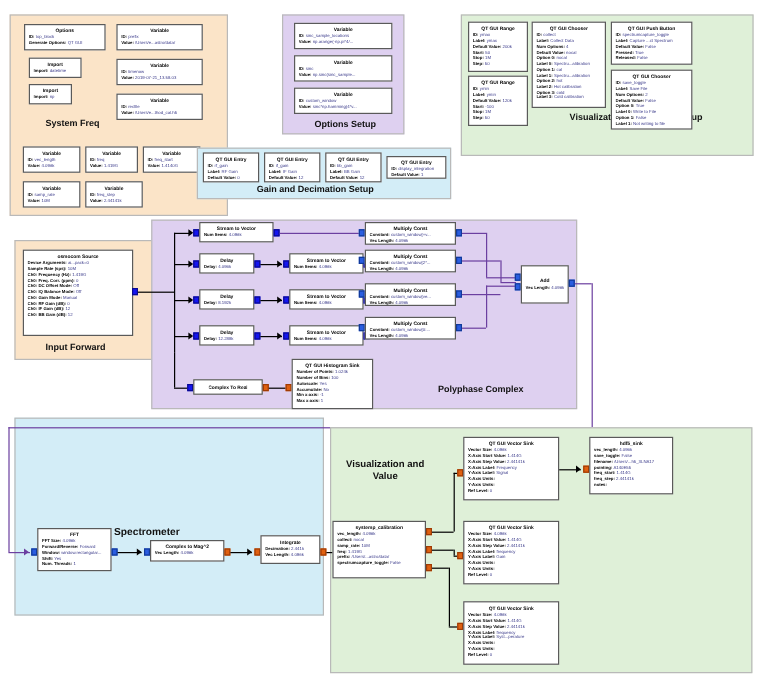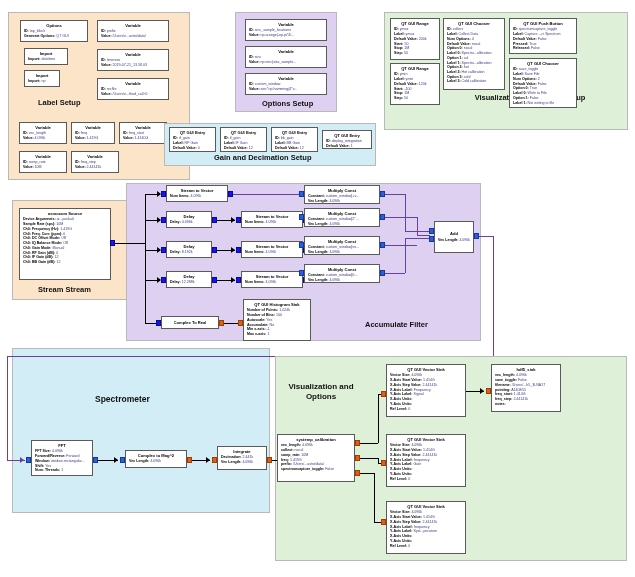--- a/index.html
+++ b/index.html
@@ -58,21 +58,21 @@
     border-bottom:3px solid transparent;
     border-left:4px solid #000;
   }
 </style>
 </head>
 <body>
 
 <div class="canvas">
 
   <div class="region" style="left:8px; top:12px; width:182px; height:168px; background:#fbe4c8;"></div>
-  <div class="region-label" style="left:38px; top:98px; font-size:7.5px;">Label Setup</div>
+  <div class="region-label" style="left:38px; top:98px; font-size:7.5px;">System Freq</div>
 
   <div class="blk" style="left:20px; top:20px; width:68px; height:22px;">
     <span class="t">Options</span>
     <span class="p"><b>ID:</b> <span class="v">top_block</span></span>
     <span class="p"><b>Generate Options:</b> <span class="v">QT GUI</span></span>
   </div>
 
   <div class="blk" style="left:24px; top:48px; width:44px; height:17px;">
     <span class="t">Import</span>
     <span class="p"><b>Import:</b> <span class="v">datetime</span></span>
@@ -236,39 +236,39 @@
     <span class="p"><b>Label:</b> <span class="v">Save File</span></span>
     <span class="p"><b>Num Options:</b> <span class="v">2</span></span>
     <span class="p"><b>Default Value:</b> <span class="v">False</span></span>
     <span class="p"><b>Option 0:</b> <span class="v">True</span></span>
     <span class="p"><b>Label 0:</b> <span class="v">Write to File</span></span>
     <span class="p"><b>Option 1:</b> <span class="v">False</span></span>
     <span class="p"><b>Label 1:</b> <span class="v">Not writing to file</span></span>
   </div>
 
   <div class="region" style="left:12px; top:200px; width:117px; height:100px; background:#fbe4c8;"></div>
-  <div class="region-label" style="left:38px; top:285px; font-size:7.5px;">Stream Stream</div>
+  <div class="region-label" style="left:38px; top:285px; font-size:7.5px;">Input Forward</div>
 
   <div class="blk" style="left:19px; top:208px; width:92px; height:72px;">
     <span class="t">osmocom Source</span>
     <span class="p"><b>Device Arguments:</b> <span class="v">ai...pack=0</span></span>
     <span class="p"><b>Sample Rate (sps):</b> <span class="v">10M</span></span>
     <span class="p"><b>Ch0: Frequency (Hz):</b> <span class="v">1.419G</span></span>
     <span class="p"><b>Ch0: Freq. Corr. (ppm):</b> <span class="v">0</span></span>
     <span class="p"><b>Ch0: DC Offset Mode:</b> <span class="v">Off</span></span>
     <span class="p"><b>Ch0: IQ Balance Mode:</b> <span class="v">Off</span></span>
     <span class="p"><b>Ch0: Gain Mode:</b> <span class="v">Manual</span></span>
     <span class="p"><b>Ch0: RF Gain (dB):</b> <span class="v">0</span></span>
     <span class="p"><b>Ch0: IF Gain (dB):</b> <span class="v">12</span></span>
     <span class="p"><b>Ch0: BB Gain (dB):</b> <span class="v">12</span></span>
   </div>
   <div class="port out" style="left:110px; top:240px;"></div>
 
   <div class="region" style="left:126px; top:183px; width:355px; height:158px; background:#ded0f0;"></div>
-  <div class="region-label" style="left:365px; top:320px; font-size:7.5px;">Accumulate Filter</div>
+  <div class="region-label" style="left:365px; top:320px; font-size:7.5px;">Polyphase Complex</div>
 
   <div class="wire h" style="left:115px; top:243px; width:30px;"></div>
   <div class="wire v" style="left:145px; top:194px; height:100px;"></div>
   <div class="wire h" style="left:145px; top:194px; width:15px;"></div>
   <div class="wire h" style="left:145px; top:220px; width:15px;"></div>
   <div class="wire h" style="left:145px; top:250px; width:15px;"></div>
   <div class="wire h" style="left:145px; top:280px; width:15px;"></div>
   <div class="arrow" style="left:157px; top:191px;"></div>
   <div class="arrow" style="left:157px; top:217px;"></div>
   <div class="arrow" style="left:157px; top:247px;"></div>
@@ -398,21 +398,21 @@
     <span class="t">QT GUI Histogram Sink</span>
     <span class="p"><b>Number of Points:</b> <span class="v">1.024k</span></span>
     <span class="p"><b>Number of Bins:</b> <span class="v">100</span></span>
     <span class="p"><b>Autoscale:</b> <span class="v">Yes</span></span>
     <span class="p"><b>Accumulate:</b> <span class="v">No</span></span>
     <span class="p"><b>Min x-axis:</b> <span class="v">-1</span></span>
     <span class="p"><b>Max x-axis:</b> <span class="v">1</span></span>
   </div>
 
   <div class="region" style="left:12px; top:348px; width:258px; height:165px; background:#d3edf7;"></div>
-  <div class="region-label" style="left:95px; top:394px; font-size:8.5px;">Spectrometer</div>
+  <div class="region-label" style="left:95px; top:438px; font-size:8.5px;">Spectrometer</div>
 
   <div class="wire purple h" style="left:479px; top:236px; width:14px;"></div>
   <div class="wire purple v" style="left:493px; top:236px; height:120px;"></div>
   <div class="wire purple h" style="left:7px; top:356px; width:486px;"></div>
   <div class="wire purple v" style="left:7px; top:356px; height:104px;"></div>
   <div class="wire purple h" style="left:7px; top:460px; width:18px;"></div>
   <div class="arrow" style="left:20px; top:457px; border-left-color:#6b3fa0;"></div>
 
   <div class="port blue2" style="left:26px; top:457px;"></div>
   <div class="blk" style="left:31px; top:440px; width:62px; height:36px;">
@@ -438,21 +438,21 @@
 
   <div class="port orange" style="left:212px; top:457px;"></div>
   <div class="blk" style="left:217px; top:446px; width:50px; height:24px;">
     <span class="t">Integrate</span>
     <span class="p"><b>Decimation:</b> <span class="v">2.441k</span></span>
     <span class="p"><b>Vec Length:</b> <span class="v">4.096k</span></span>
   </div>
   <div class="port orange" style="left:267px; top:457px;"></div>
 
   <div class="region" style="left:275px; top:356px; width:352px; height:205px; background:#dff0d8;"></div>
-  <div class="region-label" style="left:288px; top:382px; font-size:8px; width:66px; text-align:center; white-space:normal; line-height:1.3;">Visualization and Options</div>
+  <div class="region-label" style="left:288px; top:382px; font-size:8px; width:66px; text-align:center; white-space:normal; line-height:1.3;">Visualization and Value</div>
 
   <div class="wire h" style="left:272px; top:460px; width:10px;"></div>
   <div class="arrow" style="left:278px; top:457px;"></div>
 
   <div class="port orange" style="left:283px; top:457px;"></div>
   <div class="blk" style="left:277px; top:434px; width:78px; height:48px;">
     <span class="t">systemp_calibration</span>
     <span class="p"><b>vec_length:</b> <span class="v">4.096k</span></span>
     <span class="p"><b>collect:</b> <span class="v">nocal</span></span>
     <span class="p"><b>samp_rate:</b> <span class="v">10M</span></span>

